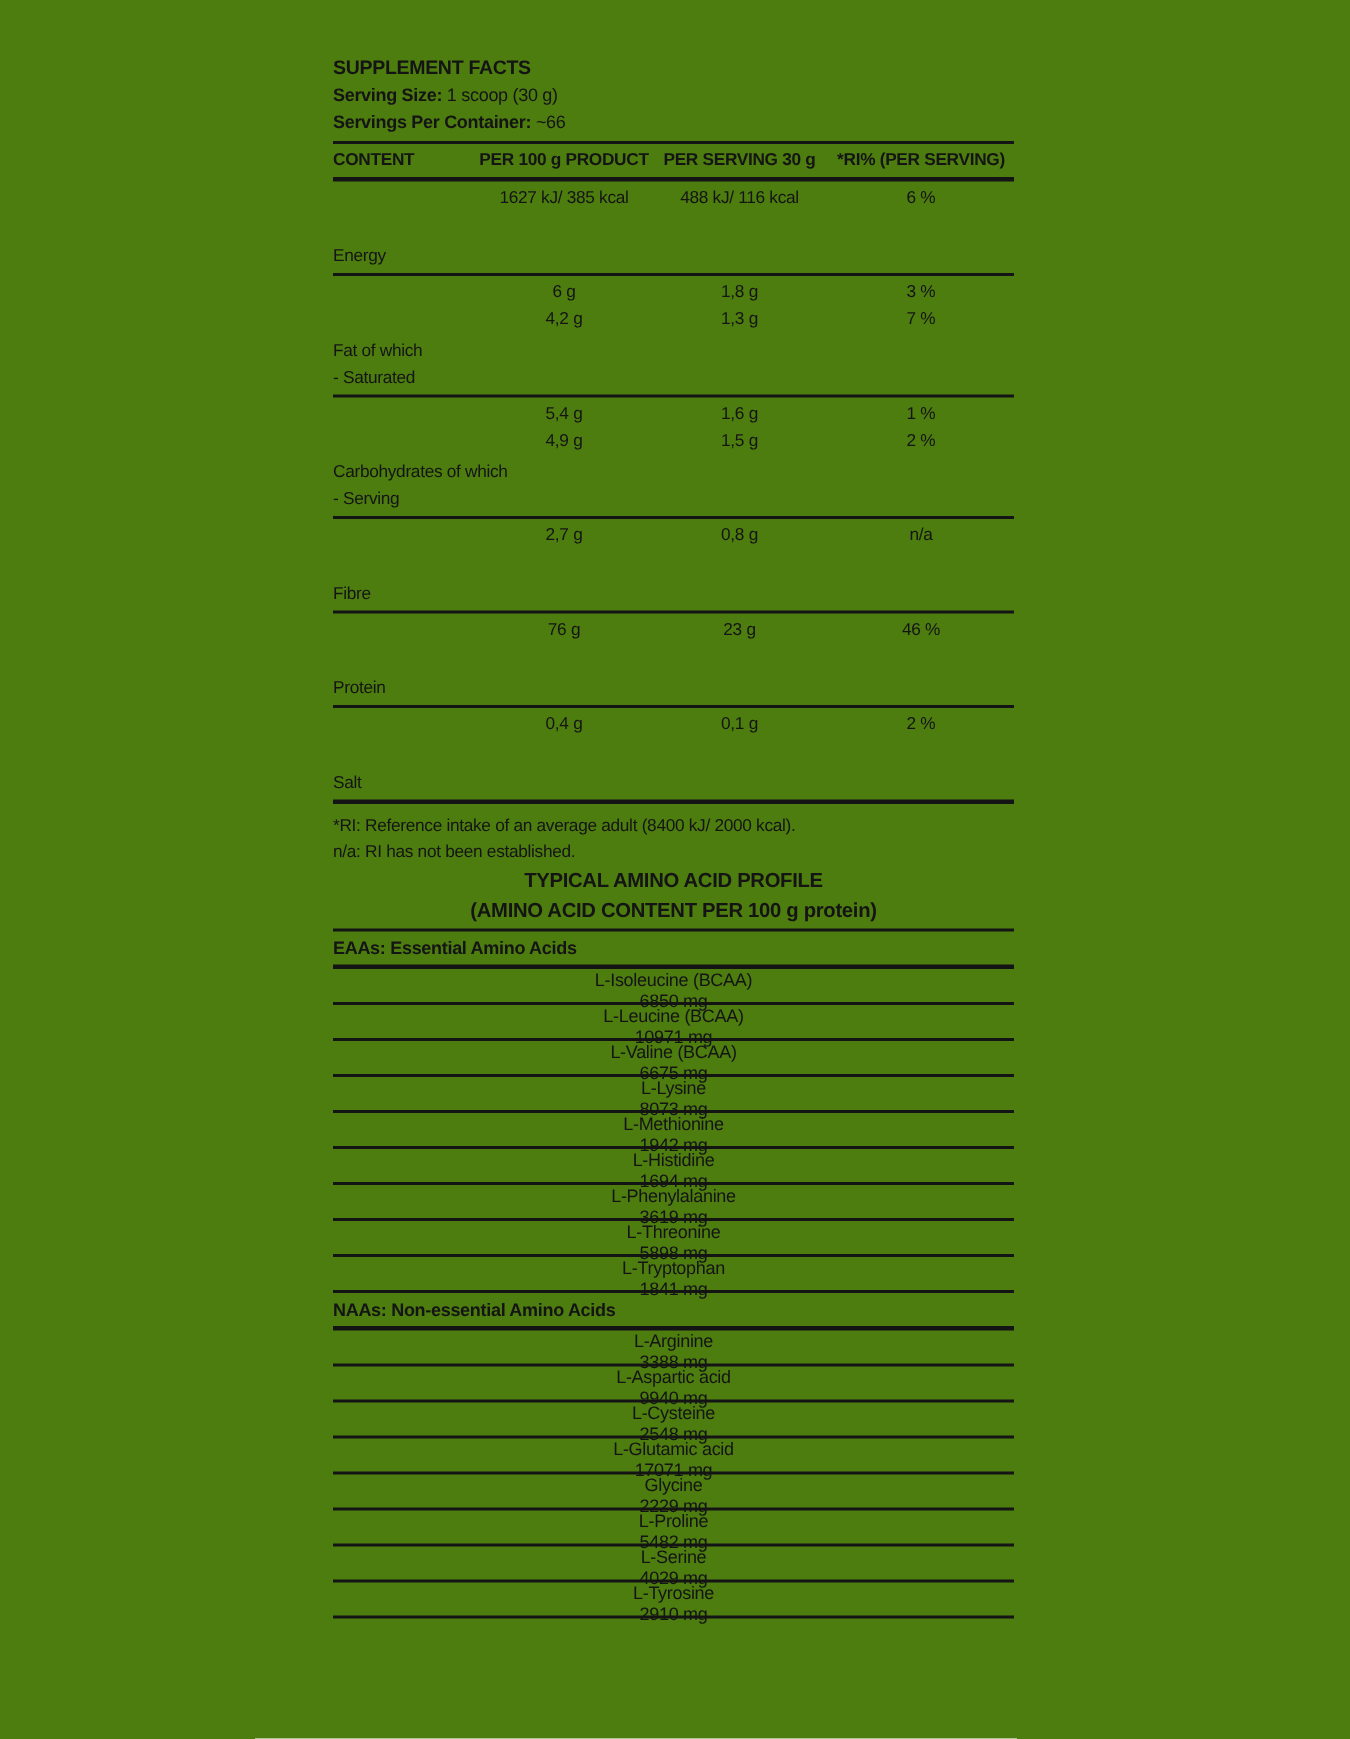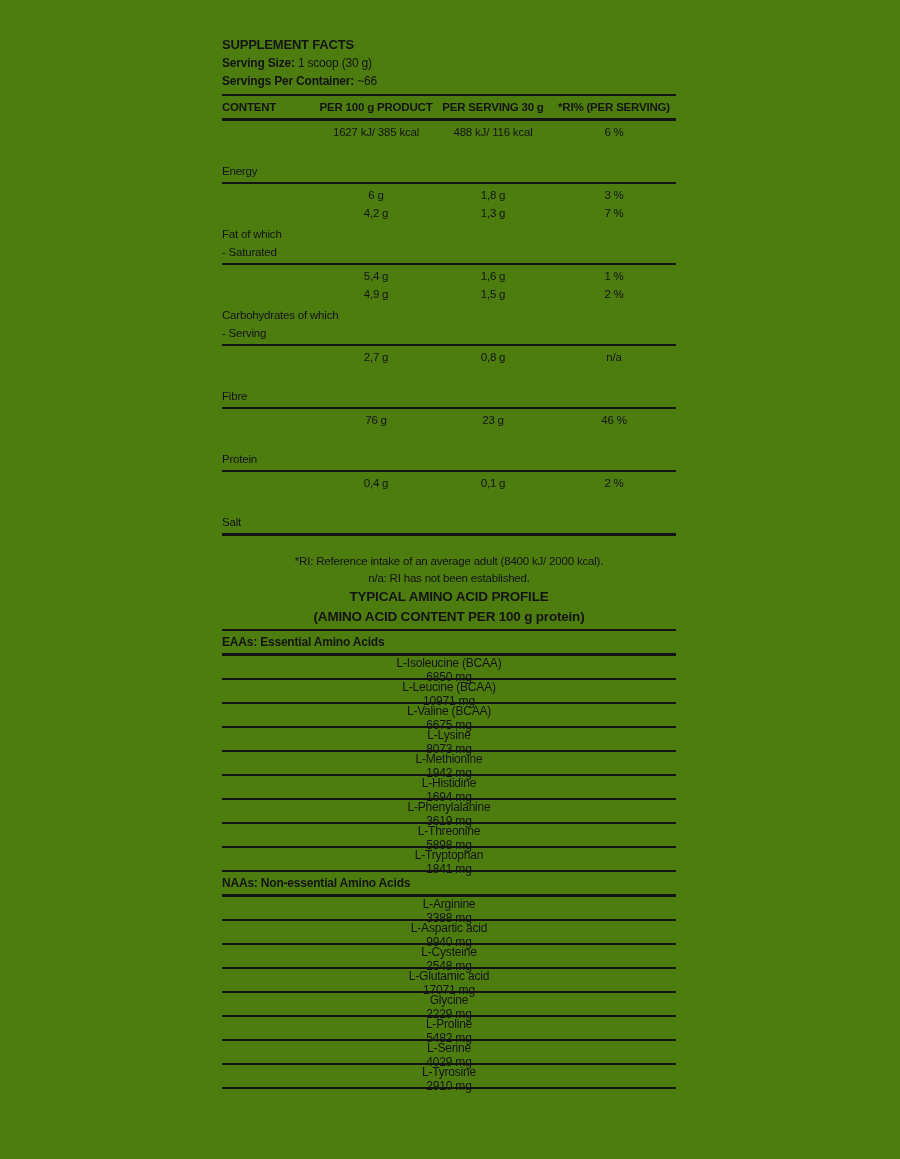--- a/index.html
+++ b/index.html
@@ -57,24 +57,24 @@
     grid-template-columns: 96px 116px 118px 124px;
     border-bottom: 2px solid #141414;
     padding: 2px 0;
   }
   .facts-row:last-child { border-bottom: 3px solid #141414; }
   .facts-row div { line-height: 18px; }
   .facts-cell-label { text-align: left; white-space: nowrap; margin-top: 39px; }
   .facts-cell-val   { text-align: center; white-space: nowrap; }
 
   .footnotes {
-    margin-top: 17px;
+    margin-top: 7px;
     font-size: 11.5px;
     line-height: 17px;
-    text-align: center;
+    text-align: left;
   }
 
   
   .amino-title {
     margin-top: 0;
     text-align: center;
     font-size: 13.5px;
     font-weight: 700;
     line-height: 20px;
   }

